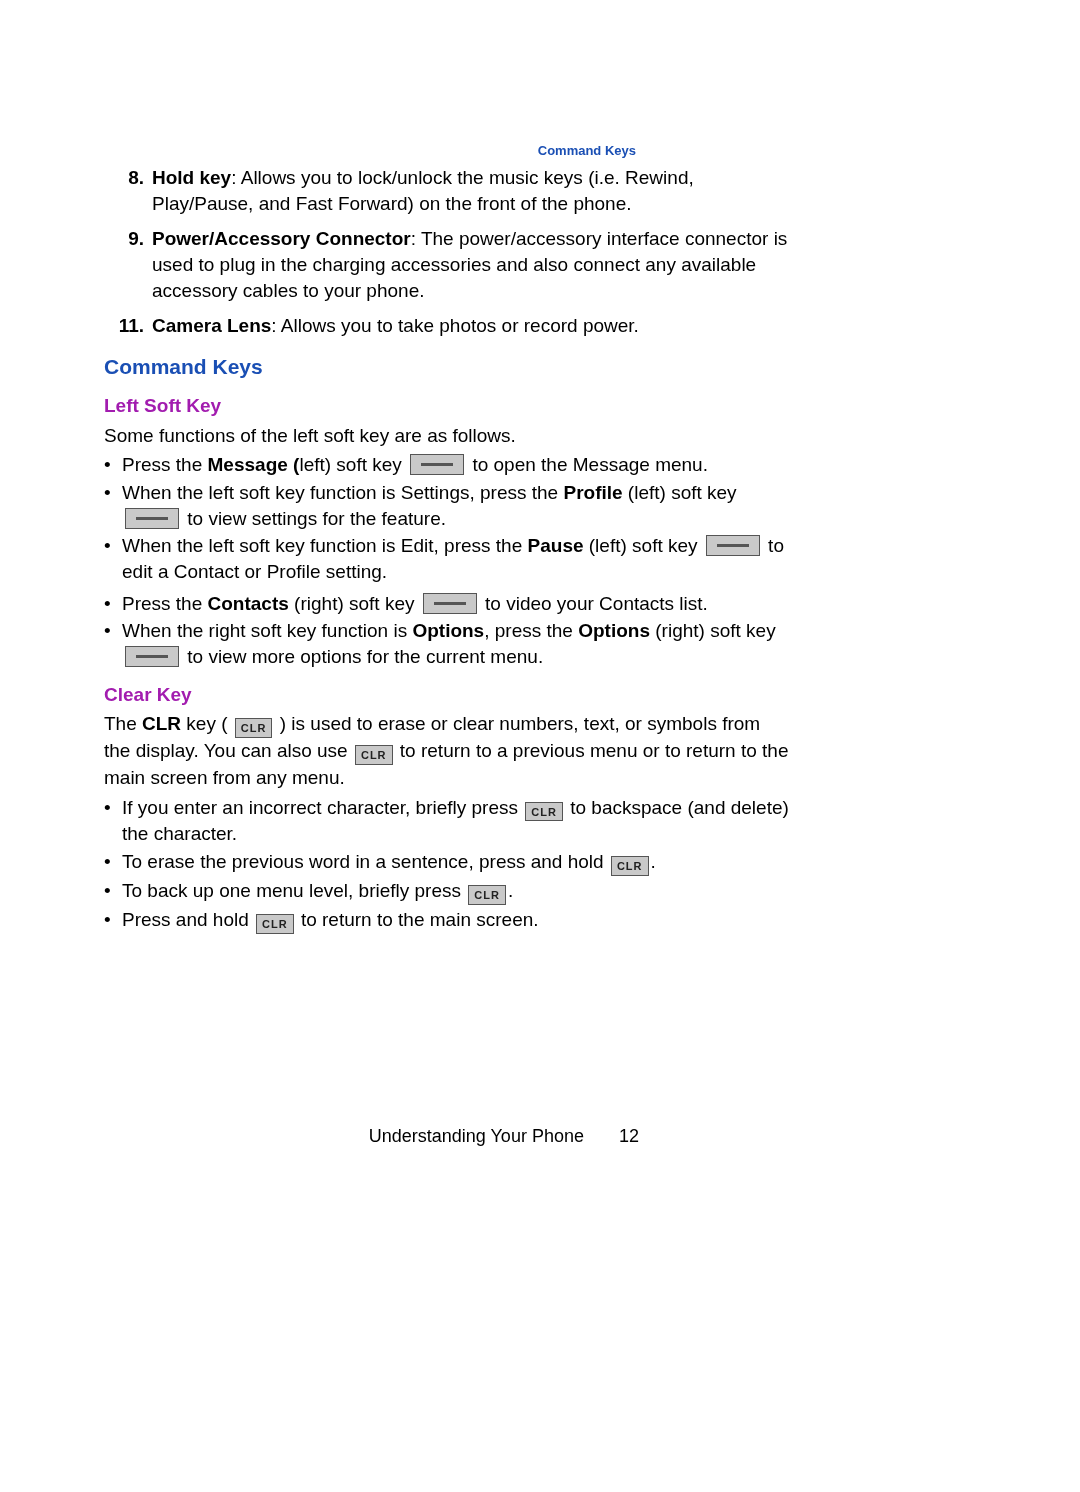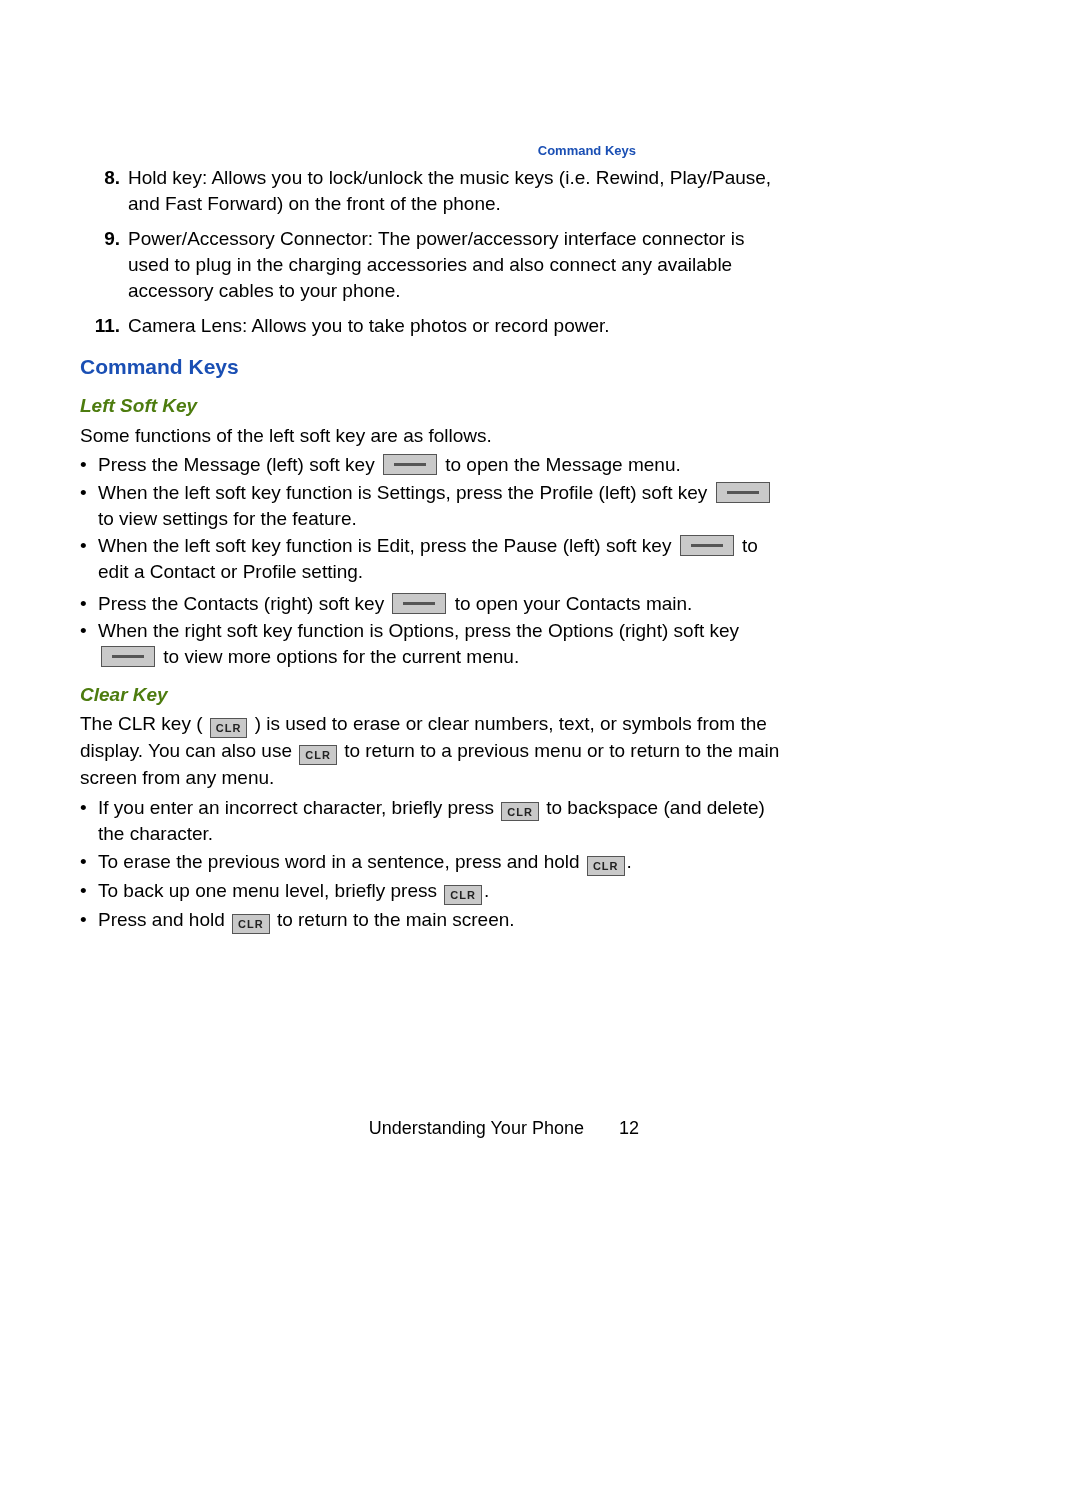--- a/index.html
+++ b/index.html
@@ -9,21 +9,21 @@
     color: #000;
     background: #fff;
     margin: 0;
     padding: 0;
   }
   .page {
     width: 919px;
     height: 1492px;
     position: relative;
     box-sizing: border-box;
-    padding: 140px 130px 80px 80px;
+    padding: 140px 130px 80px 104px;
   }
   .header-tag {
     position: absolute;
     top: 142px;
     right: 283px;
     color: #1a4fb4;
     font-weight: bold;
     font-size: 13px;
   }
   .numlist {
@@ -43,23 +43,22 @@
   .numitem .t {
     flex: 1;
   }
   .section-h1 {
     color: #1a4fb4;
     font-weight: bold;
     font-size: 21px;
     margin: 14px 0 6px 0;
   }
   .section-h2 {
-    color: #4d7c0f;
-    font-weight: bold;
-    font-style: italic;
+    color: #a21caf;
+    font-weight: bold;
     font-size: 19px;
     margin: 12px 0 4px 0;
   }
   .para {
     margin: 4px 0;
   }
   .bullets {
     margin: 4px 0 6px 0;
   }
   .bullet {
@@ -67,21 +66,21 @@
     margin: 2px 0;
   }
   .bullet .dot {
     width: 18px;
     flex-shrink: 0;
     text-align: left;
   }
   .bullet .bt {
     flex: 1;
   }
-  .bold { font-weight: normal; }
+  .bold { font-weight: bold; }
   .softkey-icon {
     display: inline-block;
     width: 52px;
     height: 19px;
     border: 1px solid #555;
     background: #c9c9c9;
     vertical-align: -4px;
     position: relative;
     margin: 0 3px;
   }
@@ -102,21 +101,21 @@
     font-weight: bold;
     font-size: 11px;
     letter-spacing: 1px;
     padding: 2px 5px 1px 5px;
     vertical-align: -2px;
     margin: 0 2px;
     color: #222;
   }
   .footer {
     position: absolute;
-    bottom: 352px;
+    bottom: 344px;
     right: 280px;
     font-size: 18px;
   }
   .footer .pn {
     display: inline-block;
     margin-left: 30px;
   }
 </style>
 </head>
 <body>
@@ -155,21 +154,21 @@
     </div>
     <div class="bullet">
       <div class="dot">•</div>
       <div class="bt"><span>When the left soft key function is Edit, press the </span><span class="bold">Pause</span><span> (left) soft key </span><span class="softkey-icon"></span><span> to edit a Contact or Profile setting.</span></div>
     </div>
   </div>
 
   <div class="bullets">
     <div class="bullet">
       <div class="dot">•</div>
-      <div class="bt"><span>Press the </span><span class="bold">Contacts</span><span> (right) soft key </span><span class="softkey-icon"></span><span> to open your Contacts main.</span></div>
+      <div class="bt"><span>Press the </span><span class="bold">Contacts</span><span> (right) soft key </span><span class="softkey-icon"></span><span> to video your Contacts list.</span></div>
     </div>
     <div class="bullet">
       <div class="dot">•</div>
       <div class="bt"><span>When the right soft key function is </span><span class="bold">Options</span><span>, press the </span><span class="bold">Options</span><span> (right) soft key </span><span class="softkey-icon"></span><span> to view more options for the current menu.</span></div>
     </div>
   </div>
 
   <div class="section-h2">Clear Key</div>
   <div class="para">
     <span>The </span><span class="bold">CLR</span><span> key ( </span><span class="clr-icon">CLR</span><span> ) is used to erase or clear numbers, text, or symbols from the display. You can also use </span><span class="clr-icon">CLR</span><span> to return to a previous menu or to return to the main screen from any menu.</span>

